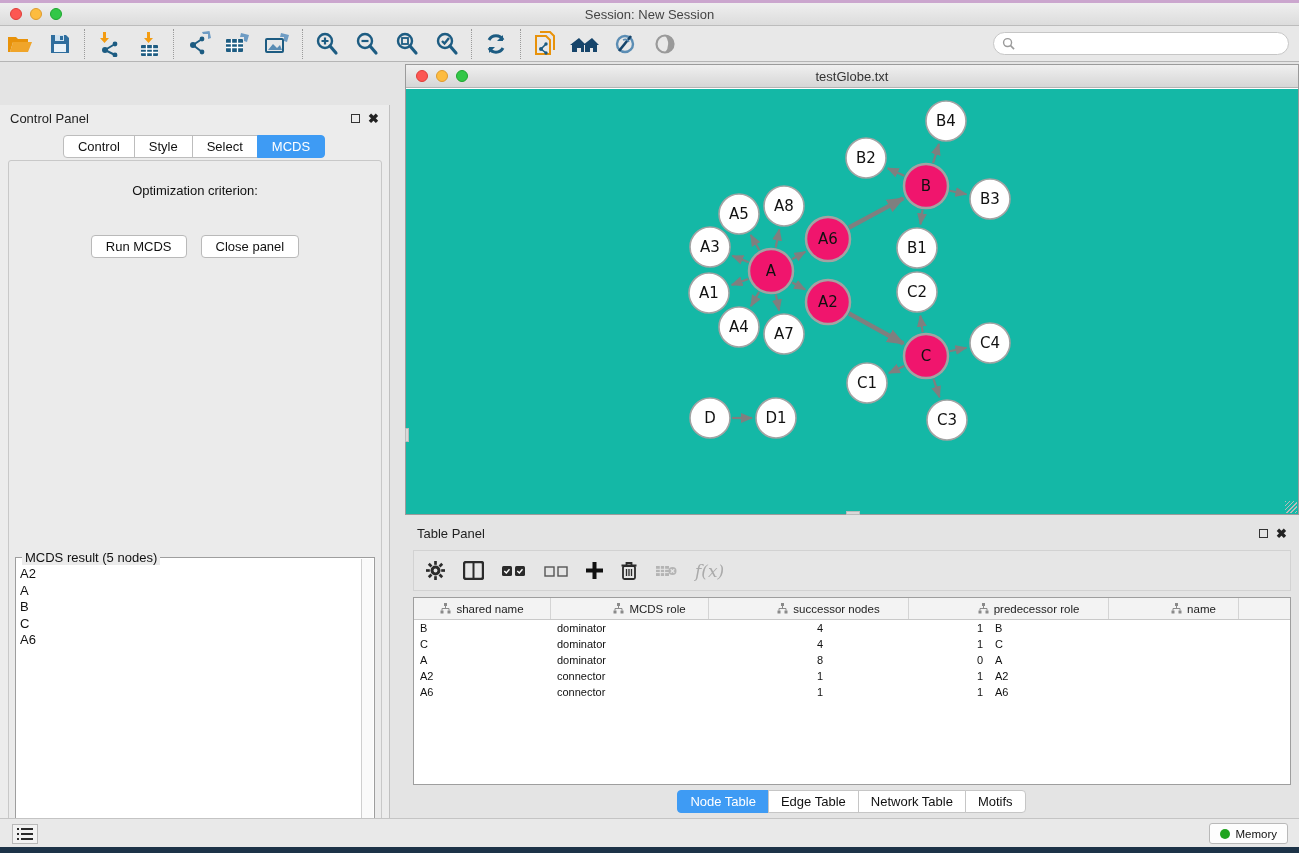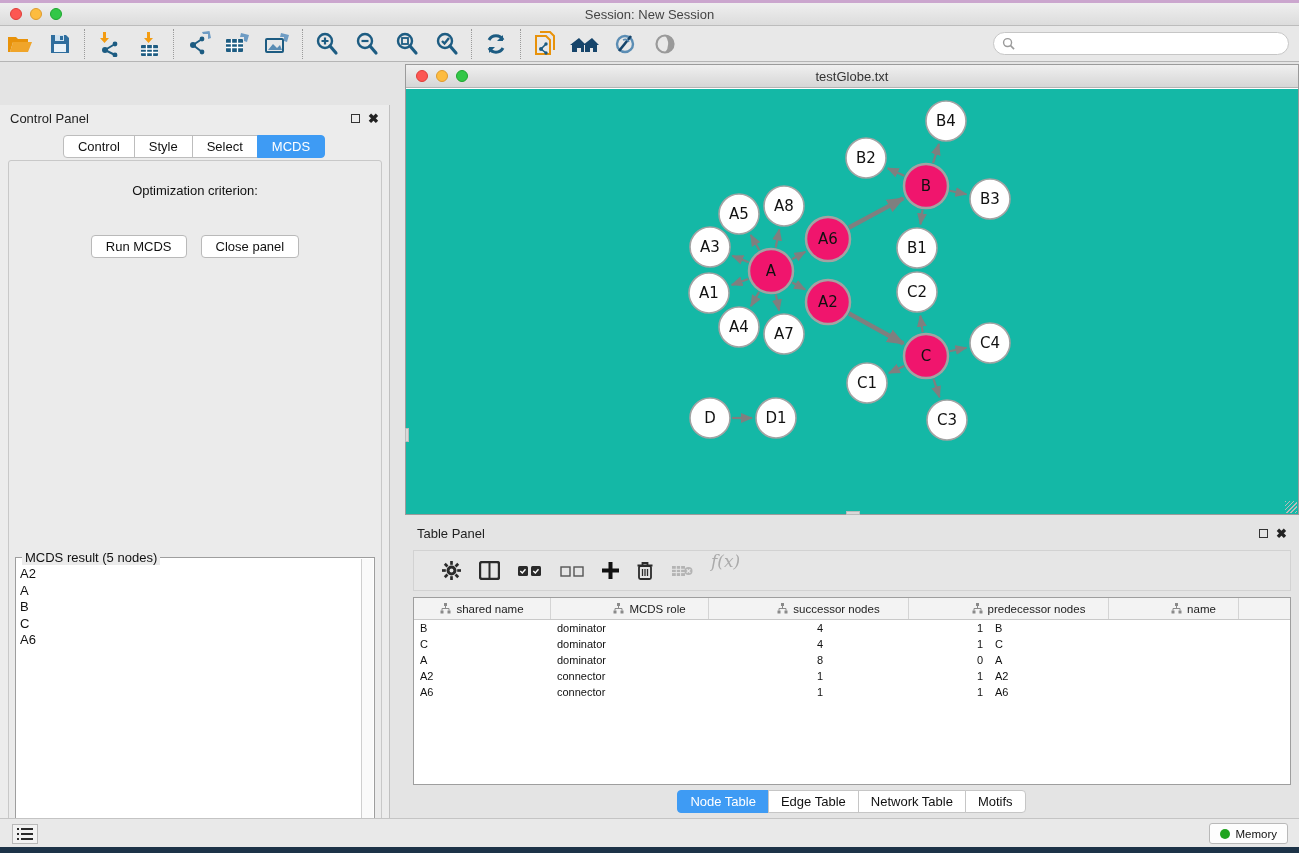--- a/index.html
+++ b/index.html
@@ -76,21 +76,21 @@
   .net-canvas { position:absolute; left:0; top:24px; right:0; bottom:0; background:#14b8a6; overflow:hidden; }
   .gripper { position:absolute; right:1px; bottom:1px; width:12px; height:12px;
     background:repeating-linear-gradient(135deg,#bbb 0 1px,transparent 1px 3px); }
   .tick-left { position:absolute; left:-1px; top:363px; width:4px; height:14px; background:#d9d9d9; border:1px solid #bbb; }
   .tick-bottom { position:absolute; left:440px; bottom:-1px; width:14px; height:4px; background:#d9d9d9; border:1px solid #bbb; }
 
   
   .table-panel { position:absolute; left:405px; top:458px; width:894px; height:290px; }
   .tp-head { height:26px; display:flex; align-items:center; padding:0 12px; }
   .tp-toolbar { position:absolute; left:8px; top:30px; width:878px; height:41px;
-    background:#e6e6e6; border:1px solid #d2d2d2; display:flex; gap:18px; padding-left:28px; }
+    background:#e6e6e6; border:1px solid #d2d2d2; display:flex; align-items:center; gap:18px; padding-left:12px; }
   .tp-tool { display:flex; align-items:center; justify-content:center; }
   .fx { font-family:"DejaVu Serif", serif; font-style:italic; font-size:17px; color:#aaa; }
   .tbl { position:absolute; left:8px; top:77px; width:878px; height:188px;
     background:#fff; border:1px solid #9e9e9e; overflow:hidden; }
   .thead { display:flex; height:22px; background:#f3f3f3; border-bottom:1px solid #c9c9c9;gap:40px; }
   .th { display:flex; align-items:center; justify-content:center; gap:5px;
     font-size:11.5px; color:#222; border-right:1px solid #d4d4d4; }
   .trow { display:flex; height:16px; align-items:center; }
   .td { font-size:11px; color:#111; padding:0 6px; white-space:nowrap; }
   .num { text-align:right; }
@@ -535,21 +535,21 @@
             </div>
             <div class="th" style="width: 160px;">
               <svg width="11" height="11" viewBox="0 0 11 11">
                 <g fill="#8a8a8a">
                   <rect x="4" y="0" width="3" height="3"></rect>
                   <rect x="0.5" y="7.5" width="3" height="3"></rect>
                   <rect x="7.5" y="7.5" width="3" height="3"></rect>
                 </g>
                 <path d="M5.5 3 v2.5 M2 7.5 v-2 h7 v2" stroke="#8a8a8a" fill="none" stroke-width="1"></path>
               </svg>
-              <span>predecessor nodes</span>
+              <span>predecessor role</span>
             </div>
             <div class="th" style="width: 90px;">
               <svg width="11" height="11" viewBox="0 0 11 11">
                 <g fill="#8a8a8a">
                   <rect x="4" y="0" width="3" height="3"></rect>
                   <rect x="0.5" y="7.5" width="3" height="3"></rect>
                   <rect x="7.5" y="7.5" width="3" height="3"></rect>
                 </g>
                 <path d="M5.5 3 v2.5 M2 7.5 v-2 h7 v2" stroke="#8a8a8a" fill="none" stroke-width="1"></path>
               </svg>

